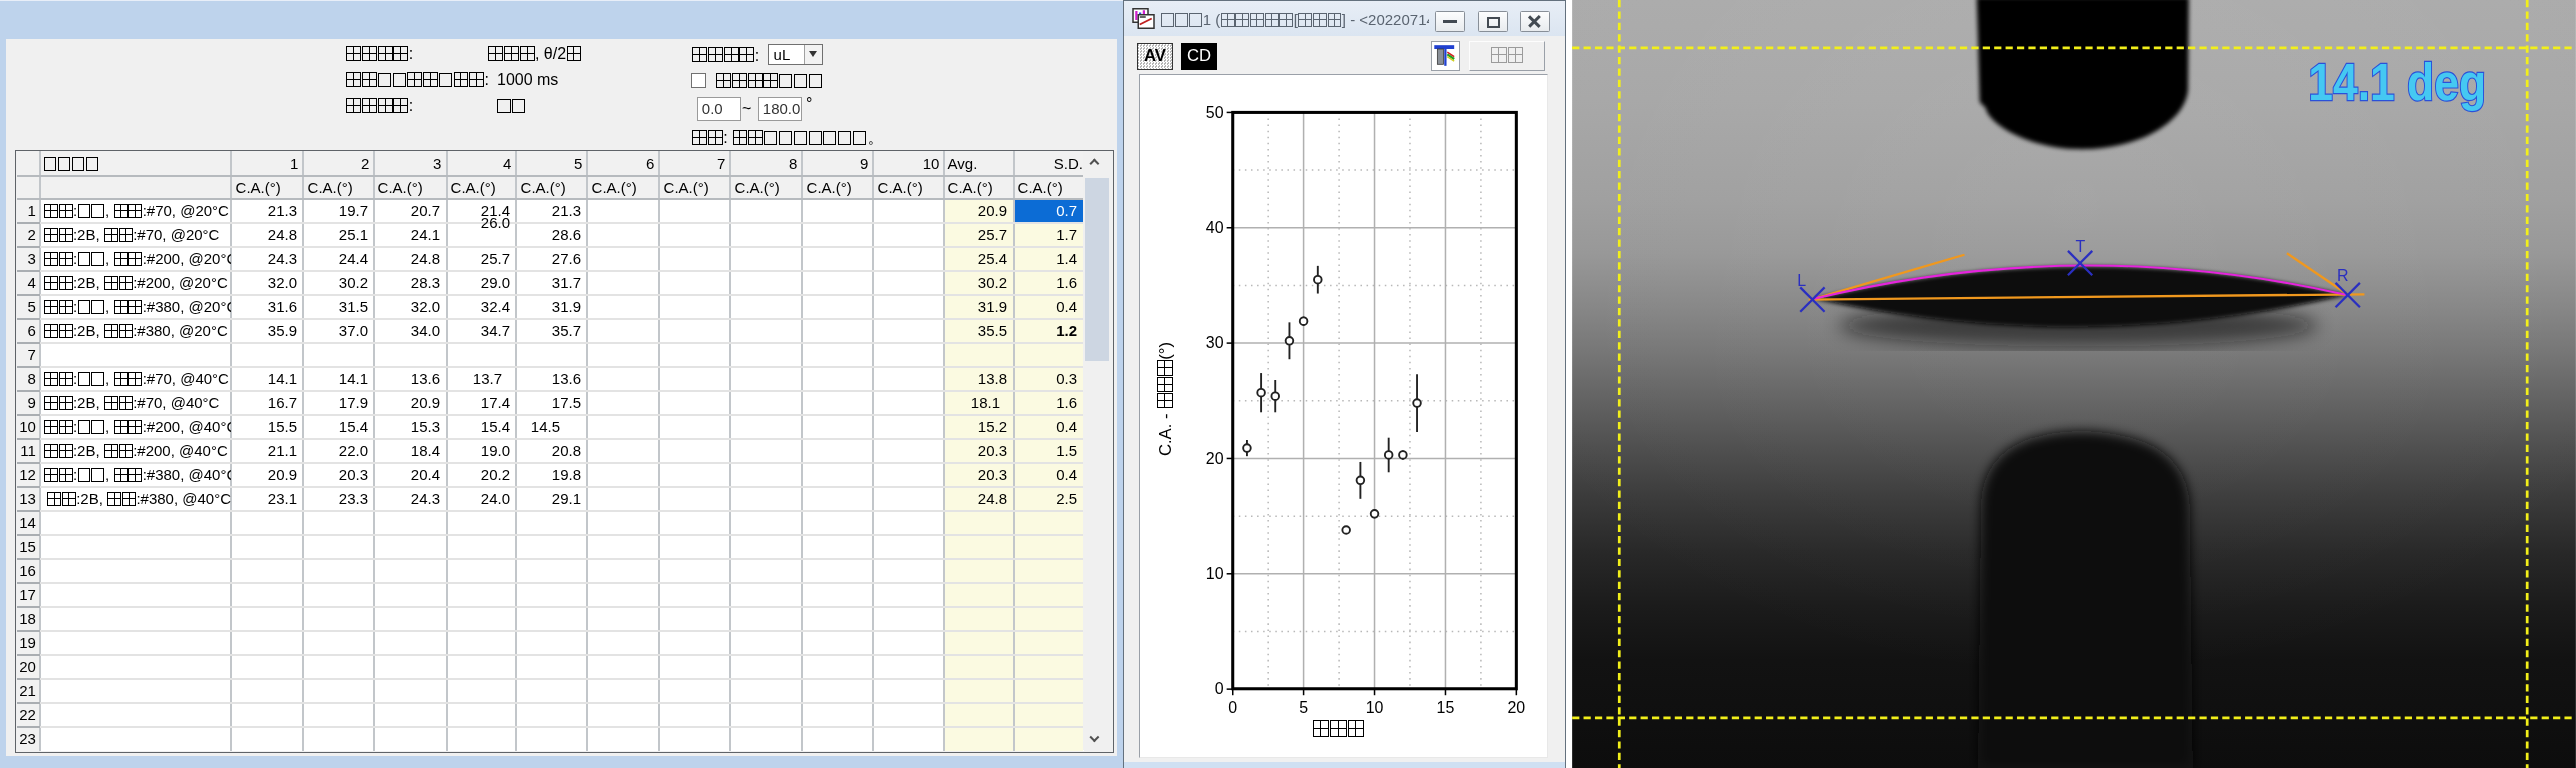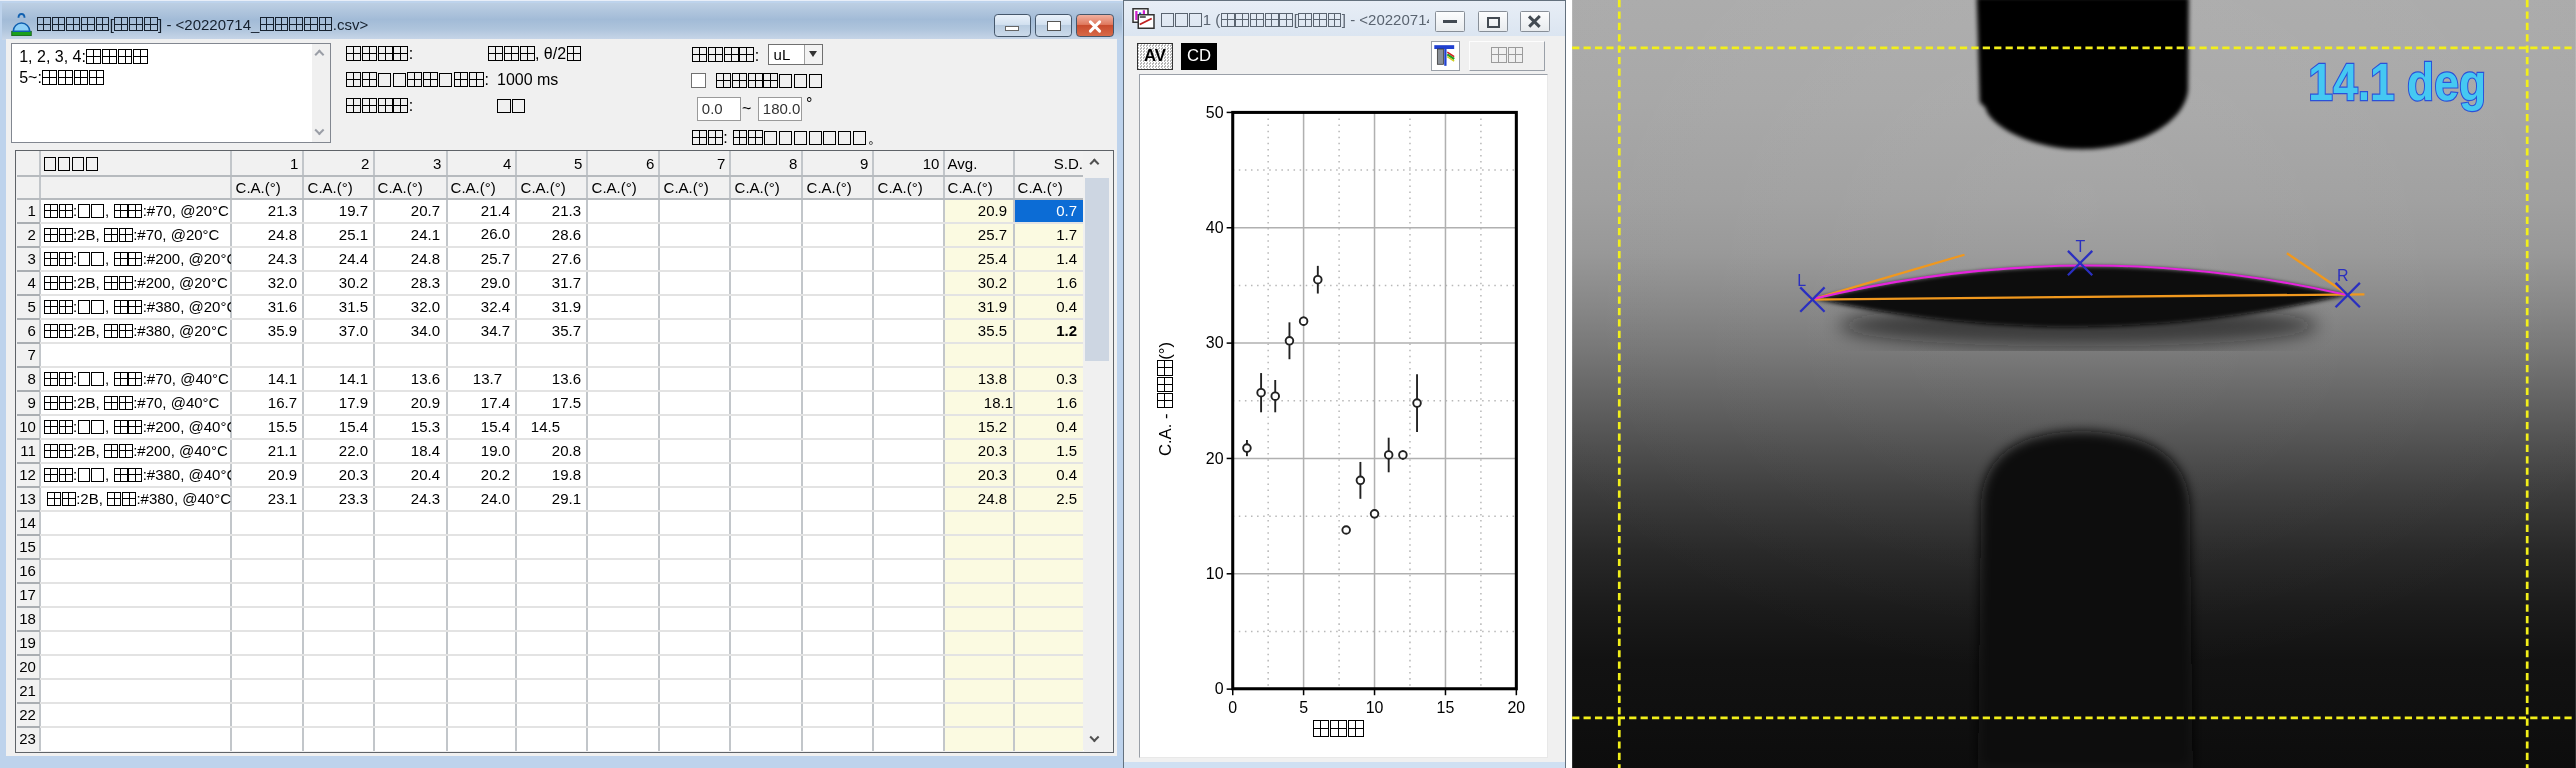--- a/index.html
+++ b/index.html
@@ -71,39 +71,21 @@
   font-size:16.7px; color:#000; white-space:nowrap; width:198px; text-align:center; }
 #xtitle { position:absolute; left:188px; top:718px; font-size:18px; color:#000; white-space:nowrap; }
 #winG .blue { position:absolute; left:0; right:0; bottom:0; height:6px; background:#cfe0f2; }
 
 #photo { position:absolute; left:1572px; top:0; width:1004px; height:768px; }
 </style></head>
 <body>
 <div id="stage">
 
 <div id="winL">
-  <div class="tb">
-    <svg class="ticon" viewBox="0 0 28 30">
-      <rect x="1" y="24" width="26" height="6" fill="#1ca01c" stroke="#0a540a" stroke-width="1"></rect>
-      <path d="M 3 24 A 11 11 0 0 1 25 24 Z" fill="#8ed0f8" stroke="#1060b0" stroke-width="2"></path>
-      <path d="M 10 6 q 0 -5 4 -5 q 4 0 4 5" fill="none" stroke="#1060b0" stroke-width="2.5"></path>
-    </svg>
-    <div class="ttext"><i class="k"></i><i class="k"></i><i class="k"></i><i class="k"></i><i class="k"></i>[<i class="k"></i><i class="k"></i><i class="k"></i>] - &lt;20220714_<i class="k"></i><i class="k"></i><i class="k"></i><i class="k"></i><i class="k"></i>.csv&gt;</div>
-    <div class="capbtn cb-min"></div>
-        <div class="capbtn cb-max"></div>
-        <div class="capbtn cb-close"></div>
-  </div>
   <div class="client">
-    <div class="lbx">
-      <div class="txt">1, 2, 3, 4:<i class="k"></i><i class="k"></i><i class="k"></i><i class="k"></i><br>5~:<i class="k"></i><i class="k"></i><i class="k"></i><i class="k"></i></div>
-      <div class="sb">
-            <span class="chev up"></span>
-            <span class="chev dn"></span>
-          </div>
-    </div>
     <div class="lab" style="left:340px;top:6px;"><i class="k"></i><i class="k"></i><i class="k"></i><i class="k"></i>:</div>
     <div class="lab" style="left:482px;top:6px;"><i class="k"></i><i class="k"></i><i class="k"></i>, θ/2<i class="k"></i></div>
     <div class="lab" style="left:340px;top:32px;"><i class="k"></i><i class="k"></i><i class="h"></i><i class="h"></i><i class="k"></i><i class="k"></i><i class="h"></i><i class="k"></i><i class="k"></i>:</div>
     <div class="lab" style="left:491px;top:32px;">1000 ms</div>
     <div class="lab" style="left:340px;top:58px;"><i class="k"></i><i class="k"></i><i class="k"></i><i class="k"></i>:</div>
     <div class="lab" style="left:491px;top:58px;"><i class="h"></i><i class="h"></i></div>
     <div class="lab" style="left:686px;top:7.6px;"><i class="k"></i><i class="k"></i><i class="k"></i><i class="k"></i>:</div>
     <div class="combo">
           <span class="t">uL</span>
           <span class="btn"></span>
@@ -212,21 +194,21 @@
 <div style="position:absolute;left:367px;top:160px;width:73px;height:24px;line-height:24px;font-size:15px;white-space:nowrap;overflow:hidden;text-align:right;padding-right:6px;">20.7</div>
 <div style="position:absolute;left:440px;top:160px;width:70px;height:24px;line-height:24px;font-size:15px;white-space:nowrap;overflow:hidden;text-align:right;padding-right:6px;">21.4</div>
 <div style="position:absolute;left:510px;top:160px;width:71px;height:24px;line-height:24px;font-size:15px;white-space:nowrap;overflow:hidden;text-align:right;padding-right:6px;">21.3</div>
 <div style="position:absolute;left:937px;top:160px;width:70px;height:24px;line-height:24px;font-size:15px;white-space:nowrap;overflow:hidden;text-align:right;padding-right:6px;">20.9</div>
 <div style="position:absolute;left:1007px;top:160px;width:70px;height:24px;line-height:24px;font-size:15px;white-space:nowrap;overflow:hidden;text-align:right;padding-right:6px;color:#fff;">0.7</div>
 <div style="position:absolute;left:10.7px;top:184px;width:23px;height:24px;line-height:24px;font-size:15px;white-space:nowrap;overflow:hidden;text-align:right;padding-right:3.8px;">2</div>
 <div style="position:absolute;left:33px;top:184px;width:232px;height:24px;line-height:24px;font-size:15px;white-space:nowrap;overflow:hidden;text-align:left;padding-left:4.6px;"><i class="k"></i><i class="k"></i>:2B, <i class="k"></i><i class="k"></i>:#70, @20°C</div>
 <div style="position:absolute;left:225px;top:184px;width:72px;height:24px;line-height:24px;font-size:15px;white-space:nowrap;overflow:hidden;text-align:right;padding-right:6px;">24.8</div>
 <div style="position:absolute;left:297px;top:184px;width:71px;height:24px;line-height:24px;font-size:15px;white-space:nowrap;overflow:hidden;text-align:right;padding-right:6px;">25.1</div>
 <div style="position:absolute;left:367px;top:184px;width:73px;height:24px;line-height:24px;font-size:15px;white-space:nowrap;overflow:hidden;text-align:right;padding-right:6px;">24.1</div>
-<div style="position:absolute;left:440px;top:183px;width:70px;height:24px;line-height:24px;font-size:15px;white-space:nowrap;overflow:hidden;text-align:right;padding-right:6px;">26.0</div>
+<div style="position:absolute;left:440px;top:172px;width:70px;height:24px;line-height:24px;font-size:15px;white-space:nowrap;overflow:hidden;text-align:right;padding-right:6px;">26.0</div>
 <div style="position:absolute;left:510px;top:184px;width:71px;height:24px;line-height:24px;font-size:15px;white-space:nowrap;overflow:hidden;text-align:right;padding-right:6px;">28.6</div>
 <div style="position:absolute;left:937px;top:184px;width:70px;height:24px;line-height:24px;font-size:15px;white-space:nowrap;overflow:hidden;text-align:right;padding-right:6px;">25.7</div>
 <div style="position:absolute;left:1007px;top:184px;width:70px;height:24px;line-height:24px;font-size:15px;white-space:nowrap;overflow:hidden;text-align:right;padding-right:6px;">1.7</div>
 <div style="position:absolute;left:10.7px;top:208px;width:23px;height:24px;line-height:24px;font-size:15px;white-space:nowrap;overflow:hidden;text-align:right;padding-right:3.8px;">3</div>
 <div style="position:absolute;left:33px;top:208px;width:192px;height:24px;line-height:24px;font-size:15px;white-space:nowrap;overflow:hidden;text-align:left;padding-left:4.6px;"><i class="k"></i><i class="k"></i>:<i class="h"></i><i class="h"></i>, <i class="k"></i><i class="k"></i>:#200, @20°C</div>
 <div style="position:absolute;left:225px;top:208px;width:72px;height:24px;line-height:24px;font-size:15px;white-space:nowrap;overflow:hidden;text-align:right;padding-right:6px;">24.3</div>
 <div style="position:absolute;left:297px;top:208px;width:71px;height:24px;line-height:24px;font-size:15px;white-space:nowrap;overflow:hidden;text-align:right;padding-right:6px;">24.4</div>
 <div style="position:absolute;left:367px;top:208px;width:73px;height:24px;line-height:24px;font-size:15px;white-space:nowrap;overflow:hidden;text-align:right;padding-right:6px;">24.8</div>
 <div style="position:absolute;left:440px;top:208px;width:70px;height:24px;line-height:24px;font-size:15px;white-space:nowrap;overflow:hidden;text-align:right;padding-right:6px;">25.7</div>
 <div style="position:absolute;left:510px;top:208px;width:71px;height:24px;line-height:24px;font-size:15px;white-space:nowrap;overflow:hidden;text-align:right;padding-right:6px;">27.6</div>
@@ -269,21 +251,21 @@
 <div style="position:absolute;left:510px;top:328px;width:71px;height:24px;line-height:24px;font-size:15px;white-space:nowrap;overflow:hidden;text-align:right;padding-right:6px;">13.6</div>
 <div style="position:absolute;left:937px;top:328px;width:70px;height:24px;line-height:24px;font-size:15px;white-space:nowrap;overflow:hidden;text-align:right;padding-right:6px;">13.8</div>
 <div style="position:absolute;left:1007px;top:328px;width:70px;height:24px;line-height:24px;font-size:15px;white-space:nowrap;overflow:hidden;text-align:right;padding-right:6px;">0.3</div>
 <div style="position:absolute;left:10.7px;top:352px;width:23px;height:24px;line-height:24px;font-size:15px;white-space:nowrap;overflow:hidden;text-align:right;padding-right:3.8px;">9</div>
 <div style="position:absolute;left:33px;top:352px;width:192px;height:24px;line-height:24px;font-size:15px;white-space:nowrap;overflow:hidden;text-align:left;padding-left:4.6px;"><i class="k"></i><i class="k"></i>:2B, <i class="k"></i><i class="k"></i>:#70, @40°C</div>
 <div style="position:absolute;left:225px;top:352px;width:72px;height:24px;line-height:24px;font-size:15px;white-space:nowrap;overflow:hidden;text-align:right;padding-right:6px;">16.7</div>
 <div style="position:absolute;left:297px;top:352px;width:71px;height:24px;line-height:24px;font-size:15px;white-space:nowrap;overflow:hidden;text-align:right;padding-right:6px;">17.9</div>
 <div style="position:absolute;left:367px;top:352px;width:73px;height:24px;line-height:24px;font-size:15px;white-space:nowrap;overflow:hidden;text-align:right;padding-right:6px;">20.9</div>
 <div style="position:absolute;left:440px;top:352px;width:70px;height:24px;line-height:24px;font-size:15px;white-space:nowrap;overflow:hidden;text-align:right;padding-right:6px;">17.4</div>
 <div style="position:absolute;left:510px;top:352px;width:71px;height:24px;line-height:24px;font-size:15px;white-space:nowrap;overflow:hidden;text-align:right;padding-right:6px;">17.5</div>
-<div style="position:absolute;left:937px;top:352px;width:70px;height:30px;line-height:24px;font-size:15px;white-space:nowrap;overflow:hidden;text-align:right;padding-right:0;">18.1</div>
+<div style="position:absolute;left:937px;top:352px;width:70px;height:30px;line-height:24px;font-size:15px;white-space:nowrap;overflow:hidden;text-align:right;padding-right:13px;">18.1</div>
 <div style="position:absolute;left:1007px;top:352px;width:70px;height:24px;line-height:24px;font-size:15px;white-space:nowrap;overflow:hidden;text-align:right;padding-right:6px;">1.6</div>
 <div style="position:absolute;left:10.7px;top:376px;width:23px;height:24px;line-height:24px;font-size:15px;white-space:nowrap;overflow:hidden;text-align:right;padding-right:3.8px;">10</div>
 <div style="position:absolute;left:33px;top:376px;width:192px;height:24px;line-height:24px;font-size:15px;white-space:nowrap;overflow:hidden;text-align:left;padding-left:4.6px;"><i class="k"></i><i class="k"></i>:<i class="h"></i><i class="h"></i>, <i class="k"></i><i class="k"></i>:#200, @40°C</div>
 <div style="position:absolute;left:225px;top:376px;width:72px;height:24px;line-height:24px;font-size:15px;white-space:nowrap;overflow:hidden;text-align:right;padding-right:6px;">15.5</div>
 <div style="position:absolute;left:297px;top:376px;width:71px;height:24px;line-height:24px;font-size:15px;white-space:nowrap;overflow:hidden;text-align:right;padding-right:6px;">15.4</div>
 <div style="position:absolute;left:367px;top:376px;width:73px;height:24px;line-height:24px;font-size:15px;white-space:nowrap;overflow:hidden;text-align:right;padding-right:6px;">15.3</div>
 <div style="position:absolute;left:440px;top:376px;width:70px;height:24px;line-height:24px;font-size:15px;white-space:nowrap;overflow:hidden;text-align:right;padding-right:6px;">15.4</div>
 <div style="position:absolute;left:510px;top:376px;width:50px;height:24px;line-height:24px;font-size:15px;white-space:nowrap;overflow:hidden;text-align:right;padding-right:6px;">14.5</div>
 <div style="position:absolute;left:937px;top:376px;width:70px;height:24px;line-height:24px;font-size:15px;white-space:nowrap;overflow:hidden;text-align:right;padding-right:6px;">15.2</div>
 <div style="position:absolute;left:1007px;top:376px;width:70px;height:24px;line-height:24px;font-size:15px;white-space:nowrap;overflow:hidden;text-align:right;padding-right:6px;">0.4</div>

